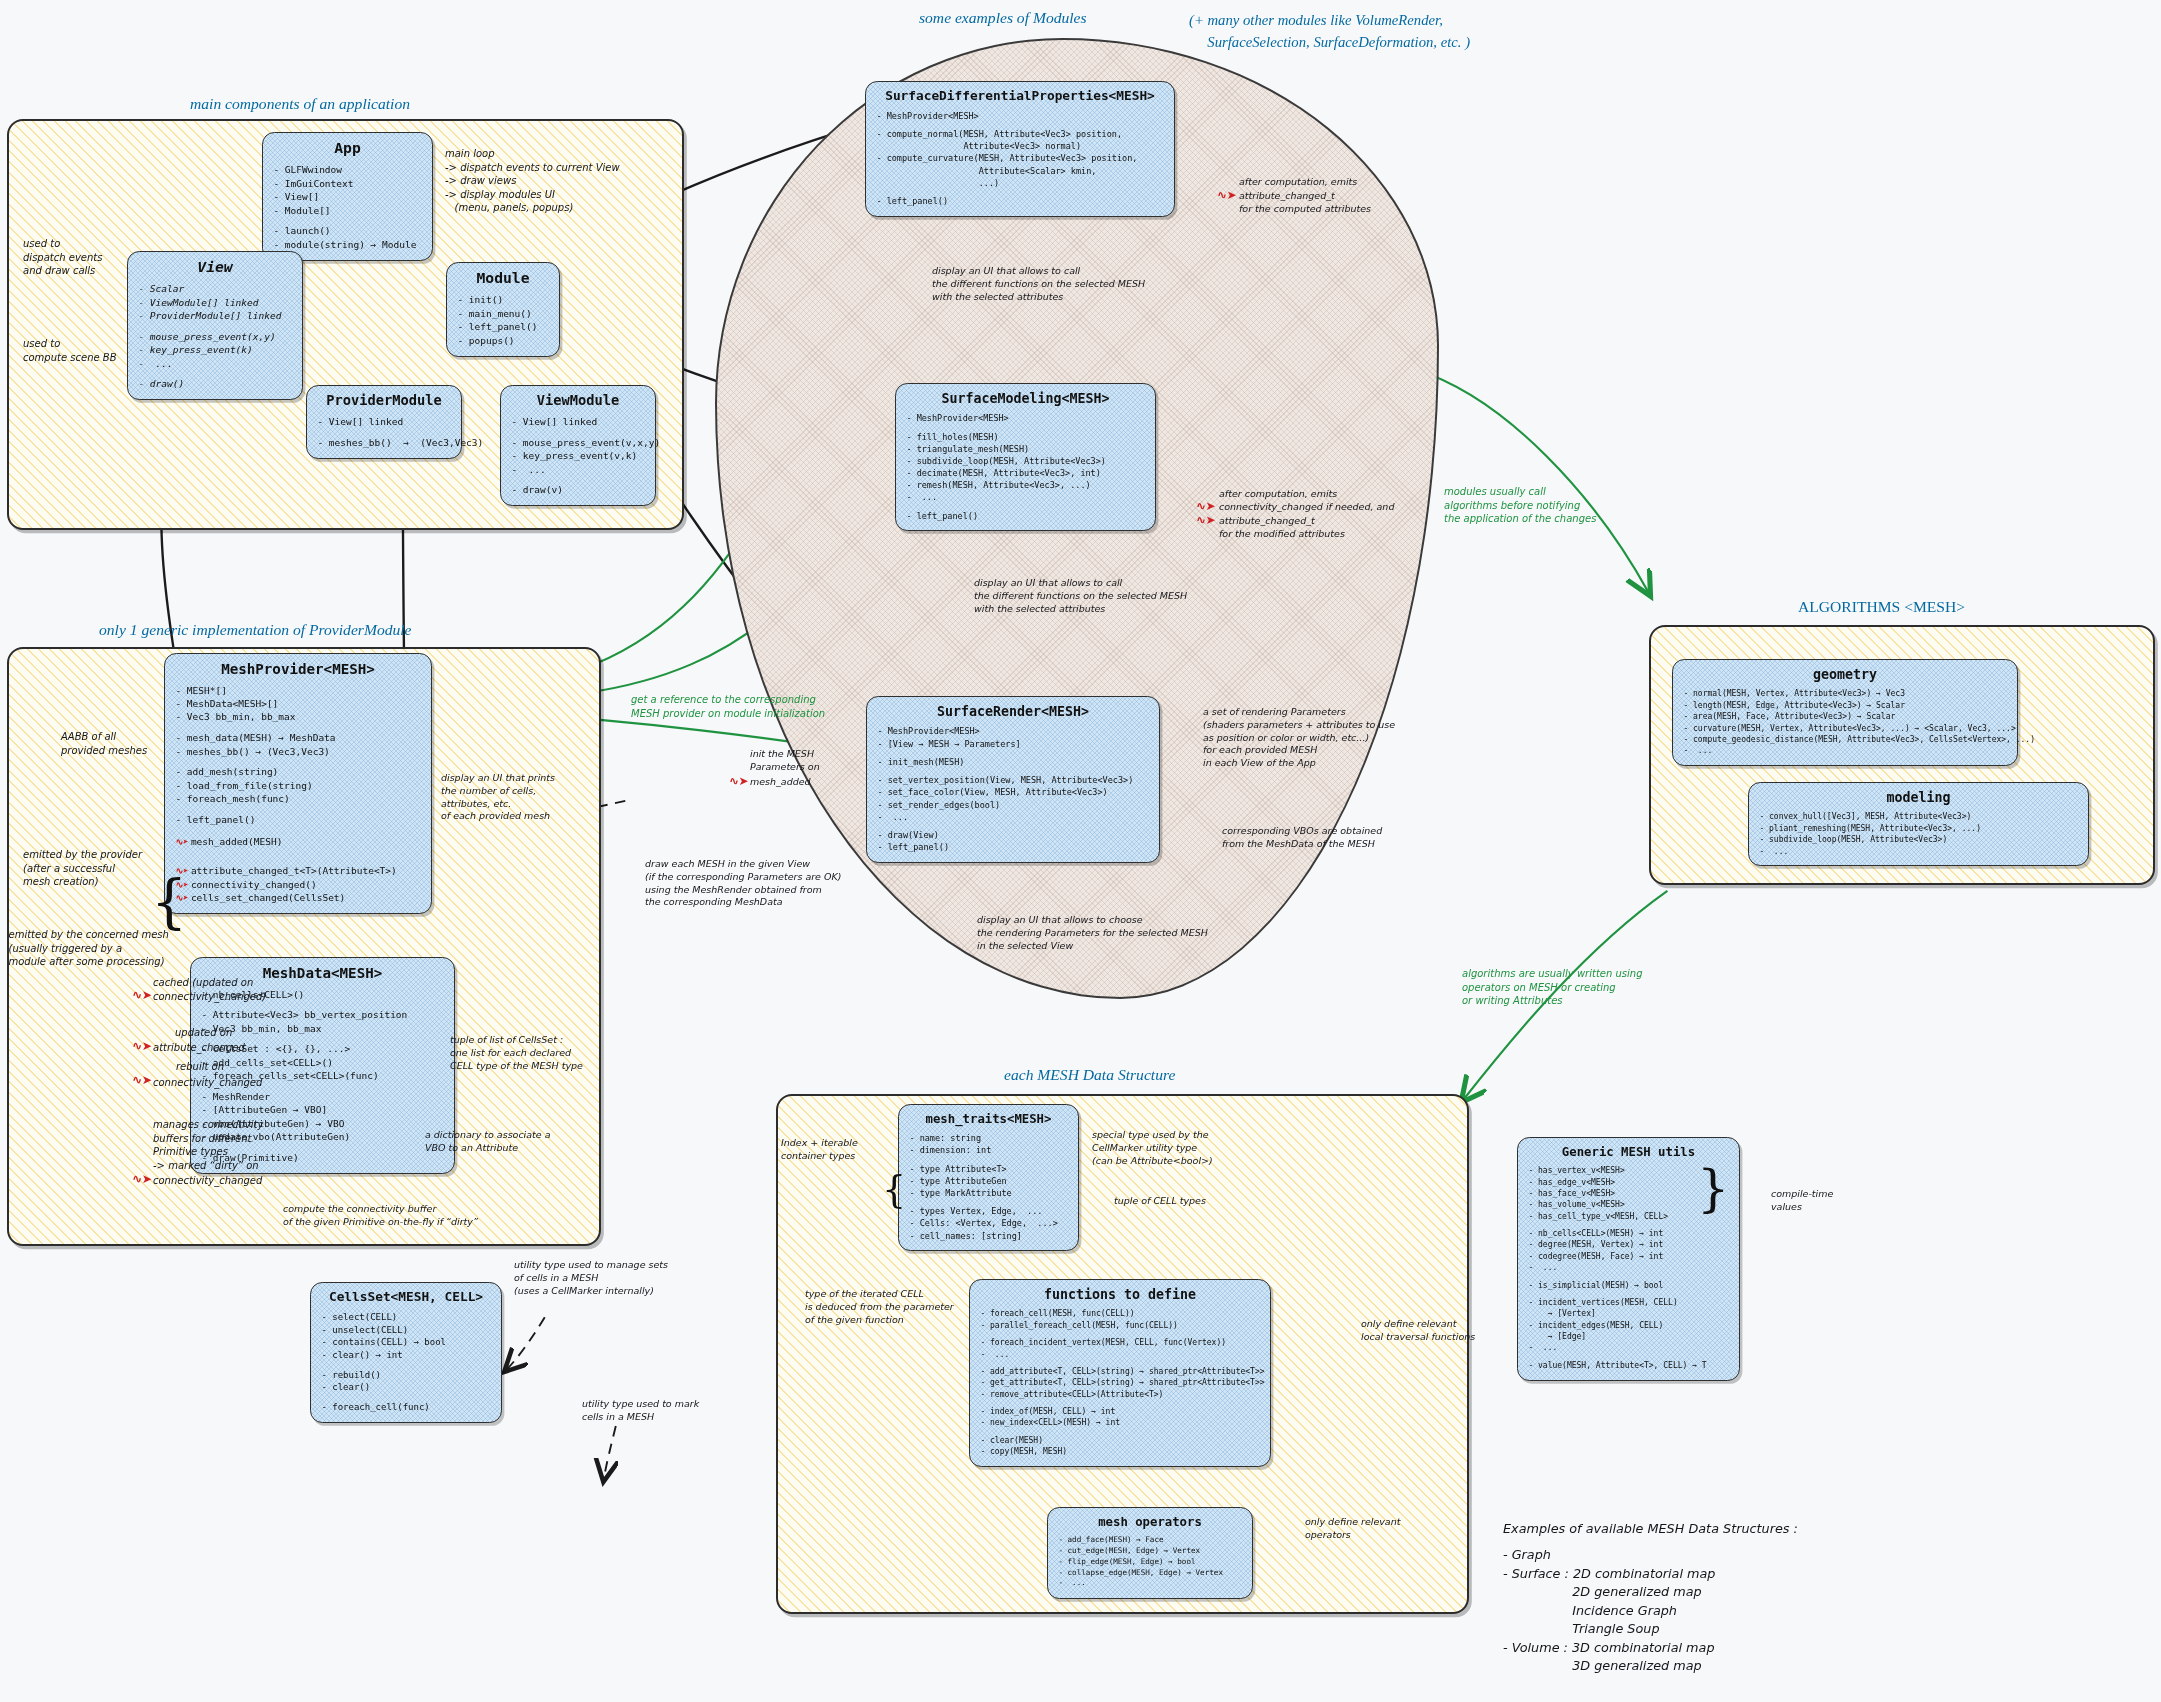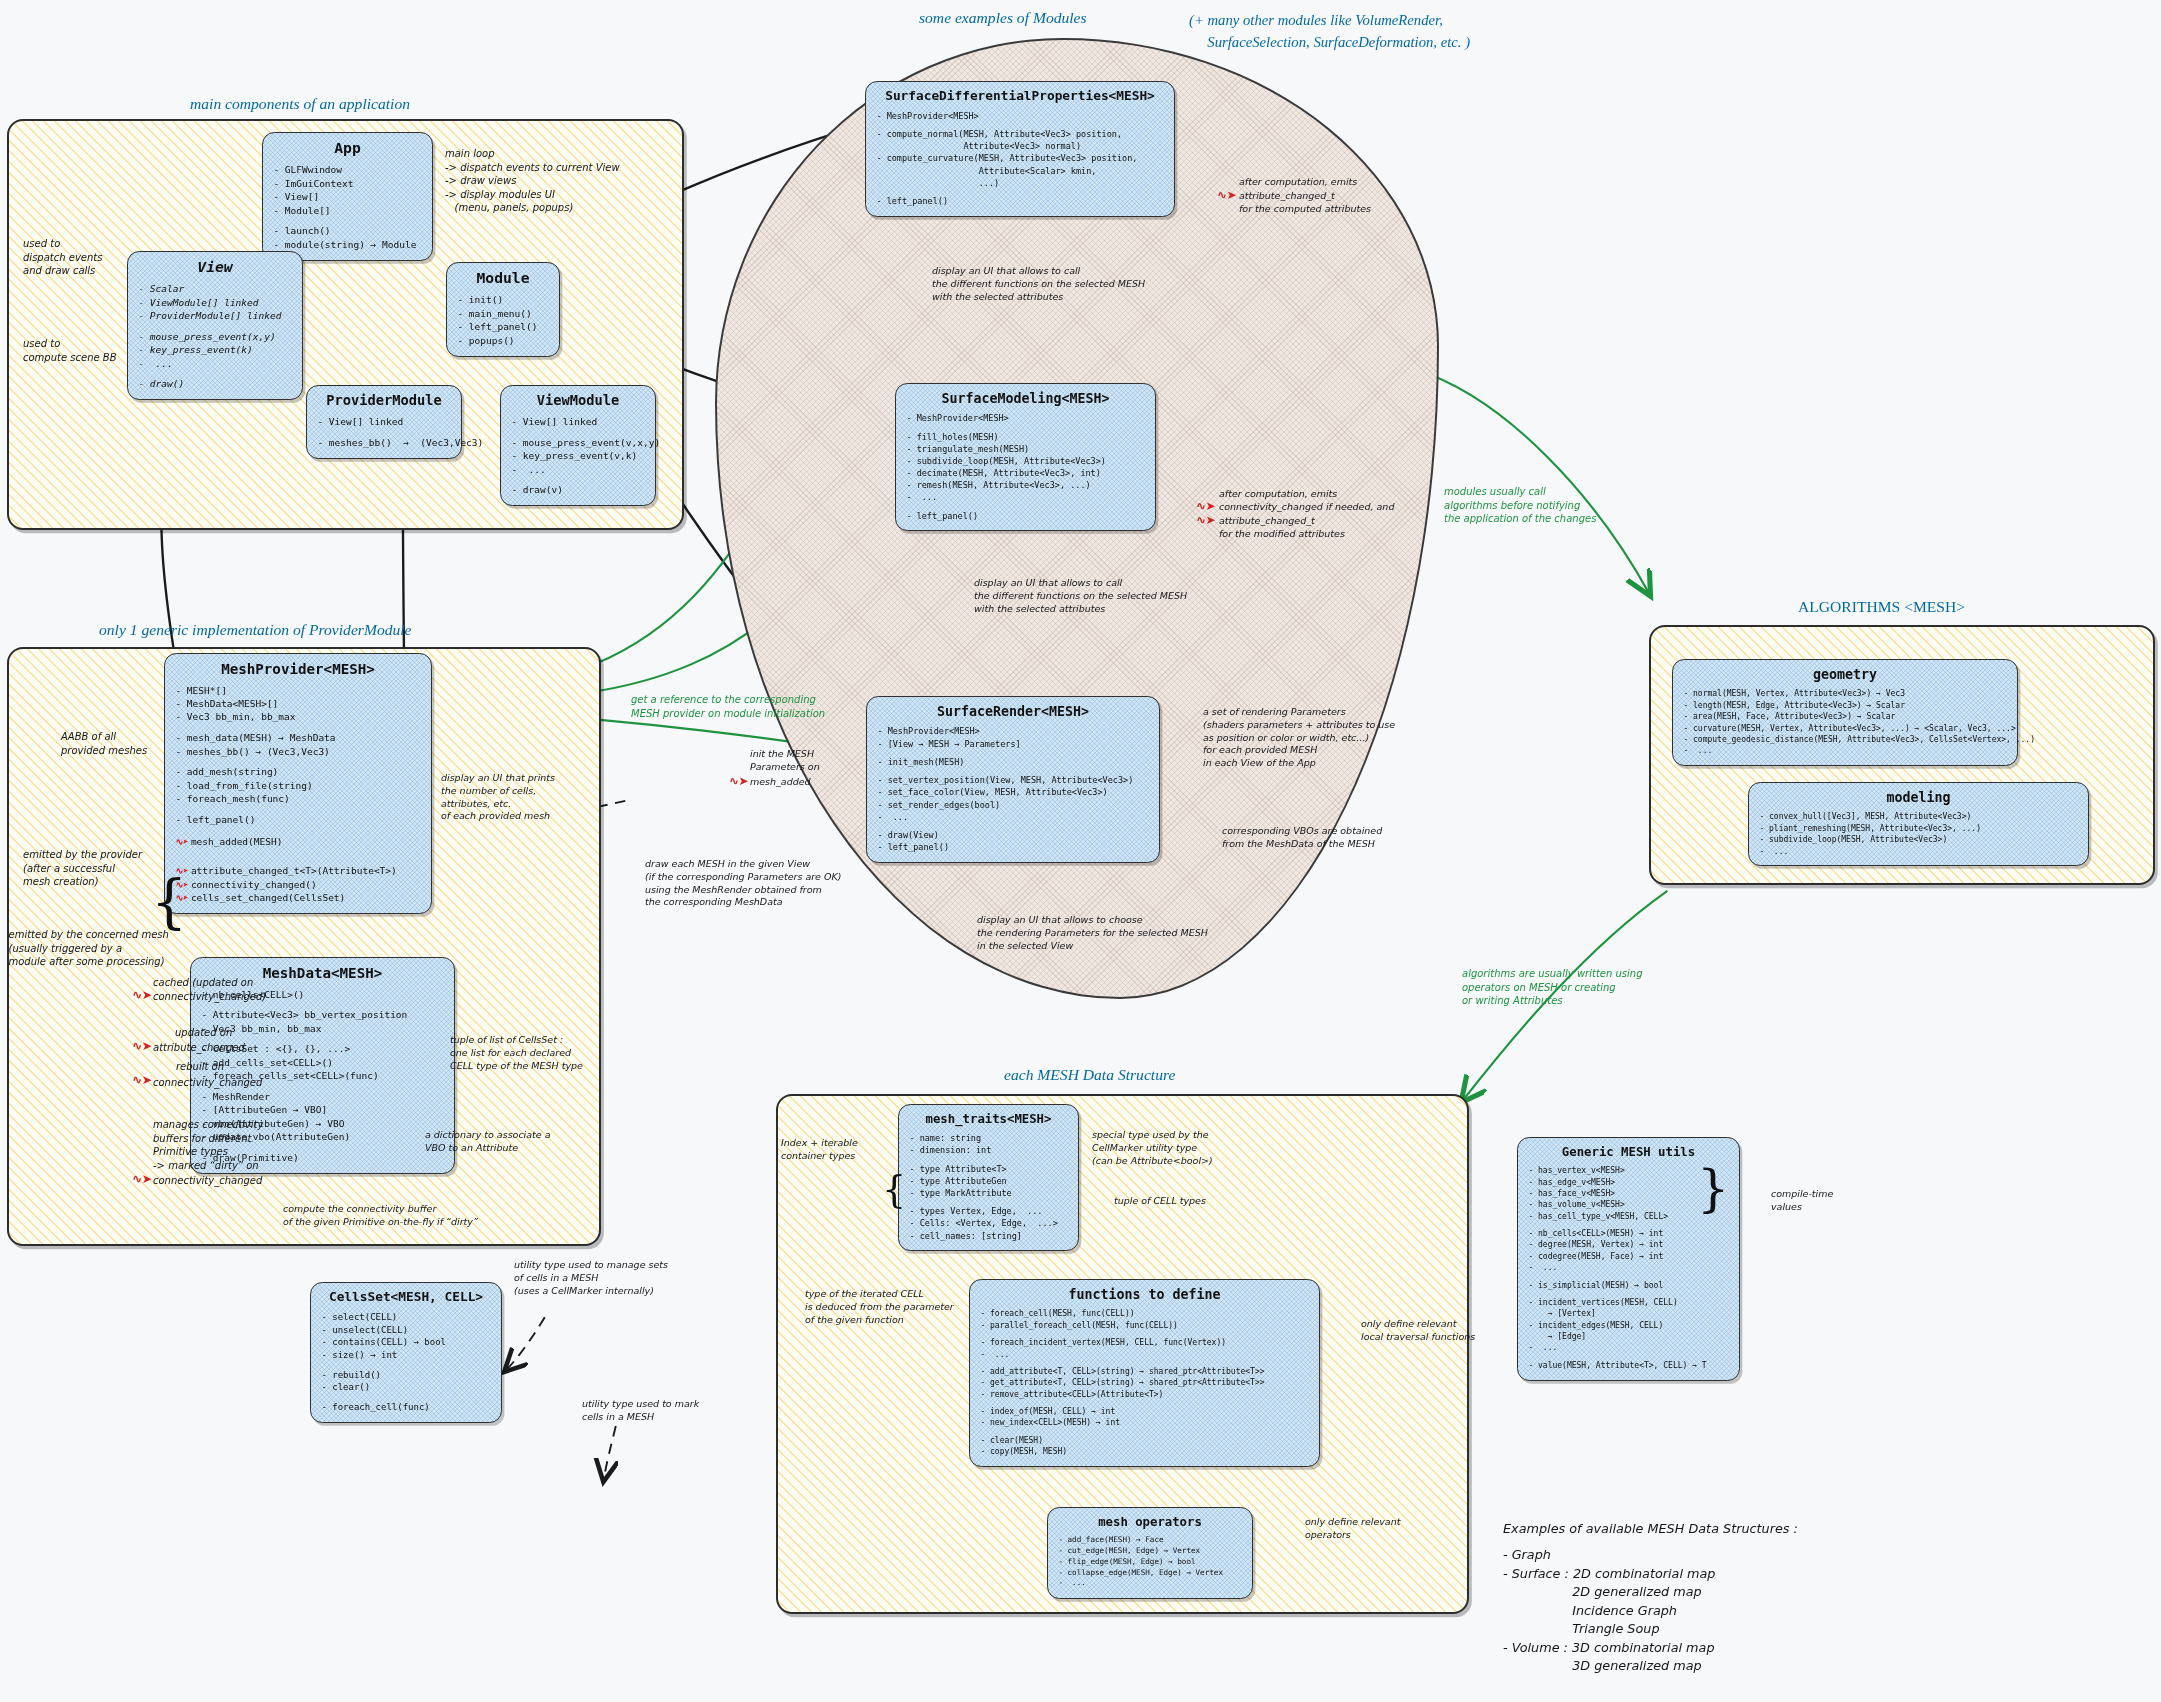--- a/index.html
+++ b/index.html
@@ -336,21 +336,21 @@
         <li>- draw(Primitive)</li>
       </ul>
   </div>
 
   <div class="box" style="left:310px;top:1282px;width:192px;">
     <div class="title" style="font-size:12.8px;">CellsSet&lt;MESH, CELL&gt;</div>
     <ul style="font-size:9px;">
         <li>- select(CELL)</li>
         <li>- unselect(CELL)</li>
         <li>- contains(CELL) → bool</li>
-        <li>- size() → int</li>
+        <li>- clear() → int</li>
         <li class="gap"></li>
         <li>- rebuild()</li>
         <li>- clear()</li>
         <li class="gap"></li>
         <li>- foreach_cell(func)</li>
       </ul>
   </div>
 
 
   <div class="box" style="left:1672px;top:659px;width:346px;">
@@ -384,21 +384,21 @@
         <li>- type Attribute&lt;T&gt;</li>
         <li>- type AttributeGen</li>
         <li>- type MarkAttribute</li>
         <li class="gap"></li>
         <li>- types Vertex, Edge,  ...</li>
         <li>- Cells: &lt;Vertex, Edge,  ...&gt;</li>
         <li>- cell_names: [string]</li>
       </ul>
   </div>
 
-  <div class="box" style="left:969px;top:1279px;width:351px;">
+  <div class="box" style="left:969px;top:1279px;width:302px;">
     <div class="title" style="font-size:13.3px;">functions to define</div>
     <ul style="font-size:8px;">
         <li>- foreach_cell(MESH, func(CELL))</li>
         <li>- parallel_foreach_cell(MESH, func(CELL))</li>
         <li class="gap"></li>
         <li>- foreach_incident_vertex(MESH, CELL, func(Vertex))</li>
         <li>-  ...</li>
         <li class="gap"></li>
         <li>- add_attribute&lt;T, CELL&gt;(string) → shared_ptr&lt;Attribute&lt;T&gt;&gt;</li>
         <li>- get_attribute&lt;T, CELL&gt;(string) → shared_ptr&lt;Attribute&lt;T&gt;&gt;</li>

